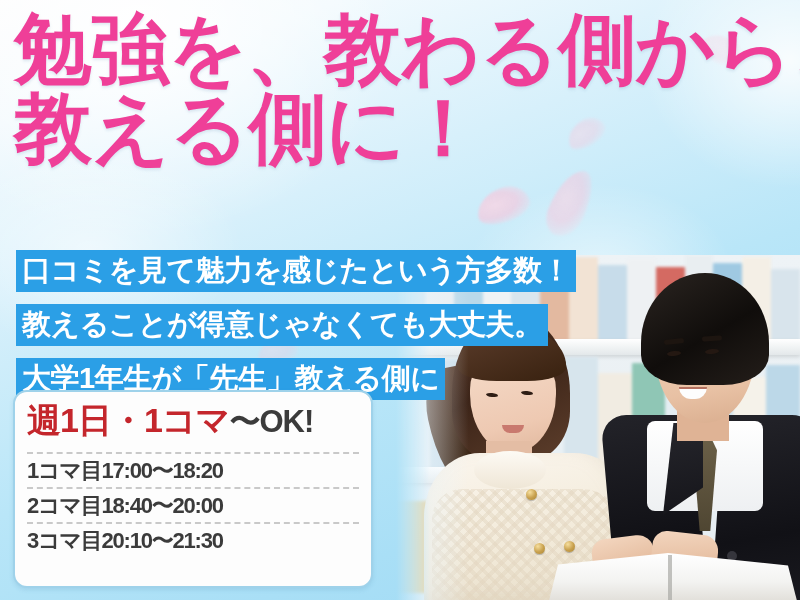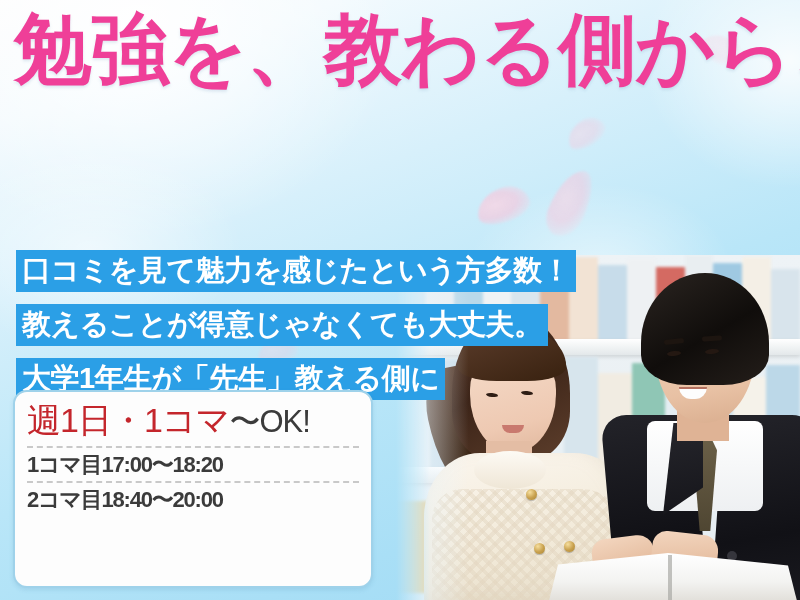--- a/index.html
+++ b/index.html
@@ -315,24 +315,24 @@
     width: 360px; height: 198px;
     background: #fdfdfd;
     border: 2px solid #9fd2ea;
     border-radius: 14px;
     box-shadow: 0 2px 4px rgba(80,140,180,.18);
     box-sizing: border-box;
     padding: 6px 12px 4px 12px;
   }
   .panel-head {
     font-size: 34px;
-    font-weight: 400;
+    font-weight: 700;
     white-space: nowrap;
     letter-spacing: -1px;
-    margin-bottom: 2px;
+    margin-bottom: 8px;
   }
   .panel-head .red { color: #c4262c; }
   .panel-head .gray { color: #3b3b3b; font-size: 31px; }
   .sched-row {
     font-size: 22px;
     font-weight: 700;
     color: #3b3b3b;
     letter-spacing: -1.2px;
     white-space: nowrap;
     padding: 2px 0 1px 0;
@@ -454,30 +454,32 @@
     <div class="hand hand-f"></div>
     <div class="hand hand-m"></div>
     <div class="book-open"></div>
     <div class="book-spine"></div>
 
     <div class="photo-haze"></div>
   </div>
 
   <div class="headline">
     <div class="hl-1">勉強を、教わる側から、</div>
+    <div class="hl-2">教える側に！</div>
   </div>
 
 
   <div class="banners">
     <span class="banner-row"><span class="banner">口コミを見て魅力を感じたという方多数！</span></span>
     <span class="banner-row"><span class="banner">教えることが得意じゃなくても大丈夫。</span></span>
     <span class="banner-row"><span class="banner">大学1年生が「先生」教える側に</span></span>
   </div>
 
   <div class="panel">
     <div class="panel-head">
       <span class="red">週1日・1コマ</span><span class="gray">〜OK!</span>
     </div>
     <div class="sched-row">1コマ目17:00〜18:20</div>
     <div class="sched-row">2コマ目18:40〜20:00</div>
+    <div class="sched-row">3コマ目20:10〜21:30</div>
   </div>
 
 </div>
 
 </body></html>

